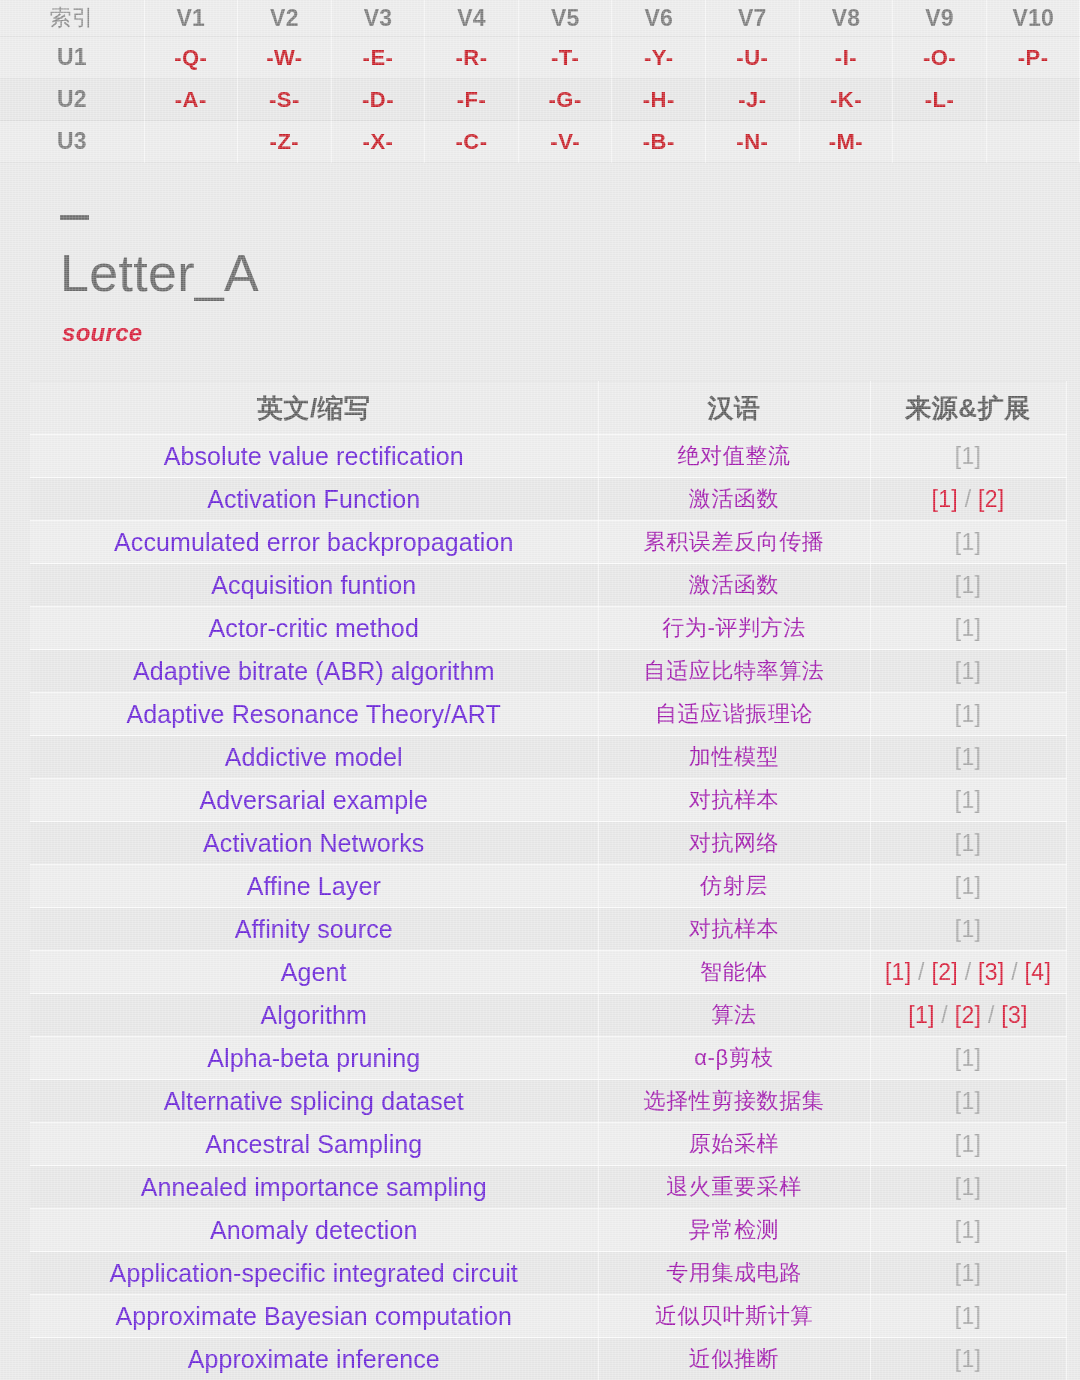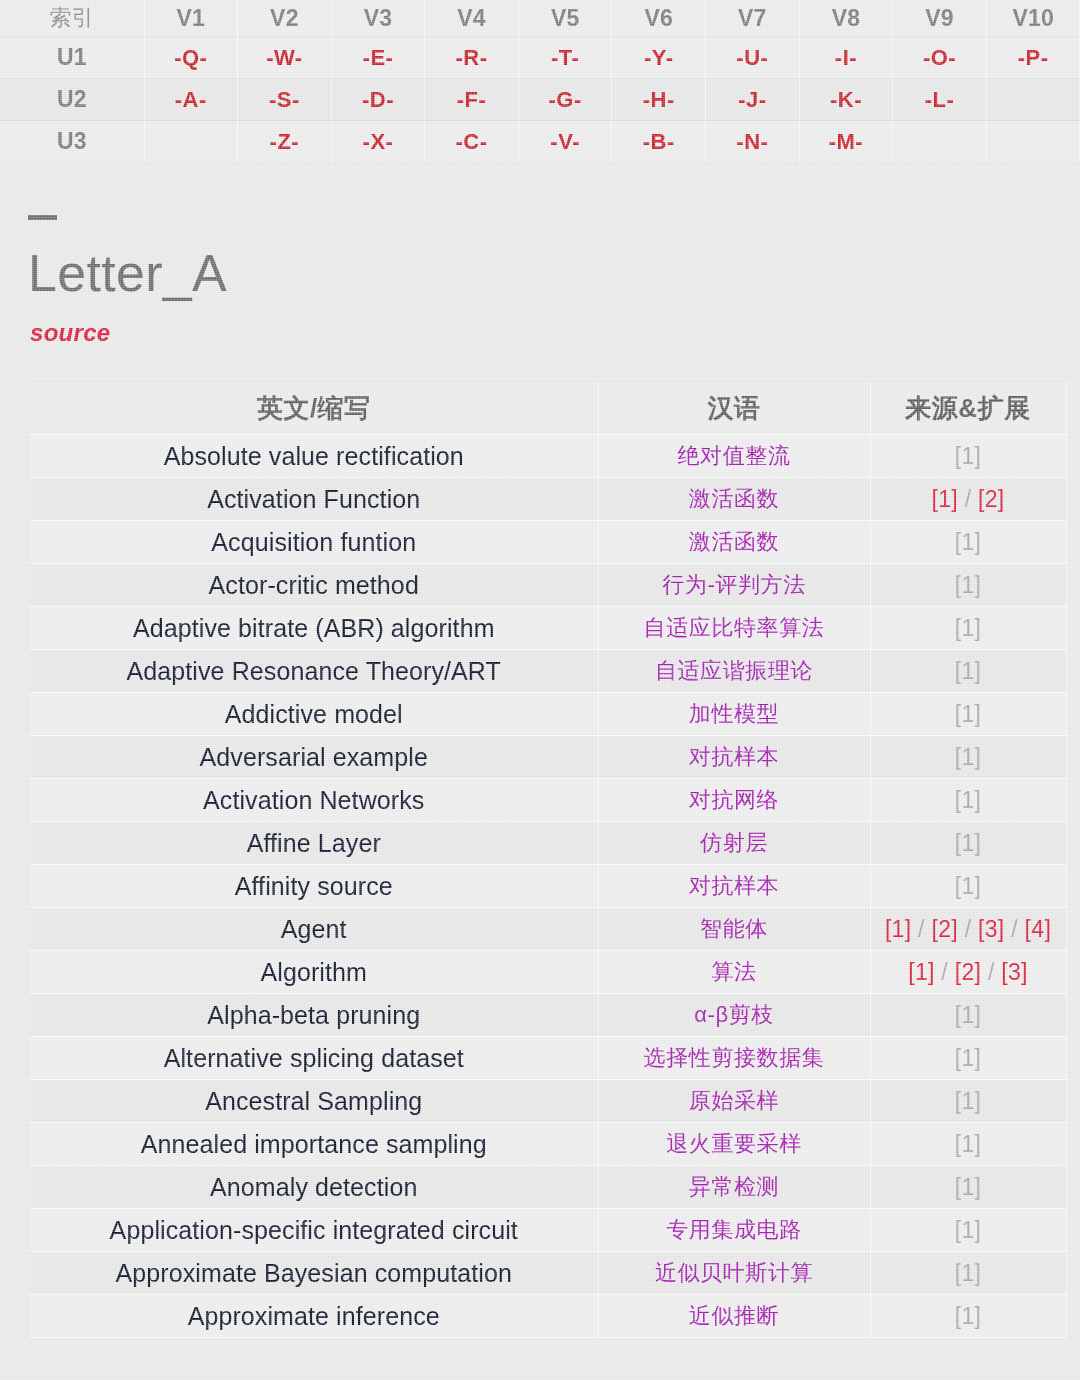--- a/index.html
+++ b/index.html
@@ -75,20 +75,21 @@
     color: #c9222b;
     letter-spacing: .5px;
   }
   table.index-table tr:nth-child(odd) td,
   table.index-table tr:nth-child(odd) th { background: rgba(255,255,255,0.16); }
   table.index-table tr:nth-child(even) td { background: rgba(0,0,0,0.006); }
 
   
   .title-block {
     padding: 52px 0 0 28px;
+    margin-left: 32px;
   }
   .title-rule {
     width: 29px;
     height: 5px;
     background: #6f6f6f;
     margin: 0 0 26px 0;
   }
   .page-title {
     font-size: 52px;
     font-weight: normal;
@@ -133,21 +134,21 @@
   }
   table.gloss th {
     font-size: 26px;
     font-weight: bold;
     color: #5e5e5e;
     height: 52px;
     letter-spacing: .5px;
   }
   table.gloss td.en {
     font-size: 25px;
-    color: #0f172a;
+    color: #6d28d9;
     font-weight: normal;
     letter-spacing: .1px;
   }
   table.gloss td.zh {
     font-size: 22px;
     color: #a21caf;
     letter-spacing: .6px;
   }
   table.gloss td.src {
     font-size: 23px;
@@ -265,20 +266,25 @@
           <td class="en">Absolute value rectification</td>
           <td class="zh">绝对值整流</td>
           <td class="src"><span>[1]</span></td>
         </tr>
         <tr>
           <td class="en">Activation Function</td>
           <td class="zh">激活函数</td>
           <td class="src multi"><span>[1]</span><span class="sep"> / </span><span>[2]</span></td>
         </tr>
         <tr>
+          <td class="en">Accumulated error backpropagation</td>
+          <td class="zh">累积误差反向传播</td>
+          <td class="src"><span>[1]</span></td>
+        </tr>
+        <tr>
           <td class="en">Acquisition funtion</td>
           <td class="zh">激活函数</td>
           <td class="src"><span>[1]</span></td>
         </tr>
         <tr>
           <td class="en">Actor-critic method</td>
           <td class="zh">行为-评判方法</td>
           <td class="src"><span>[1]</span></td>
         </tr>
         <tr>

